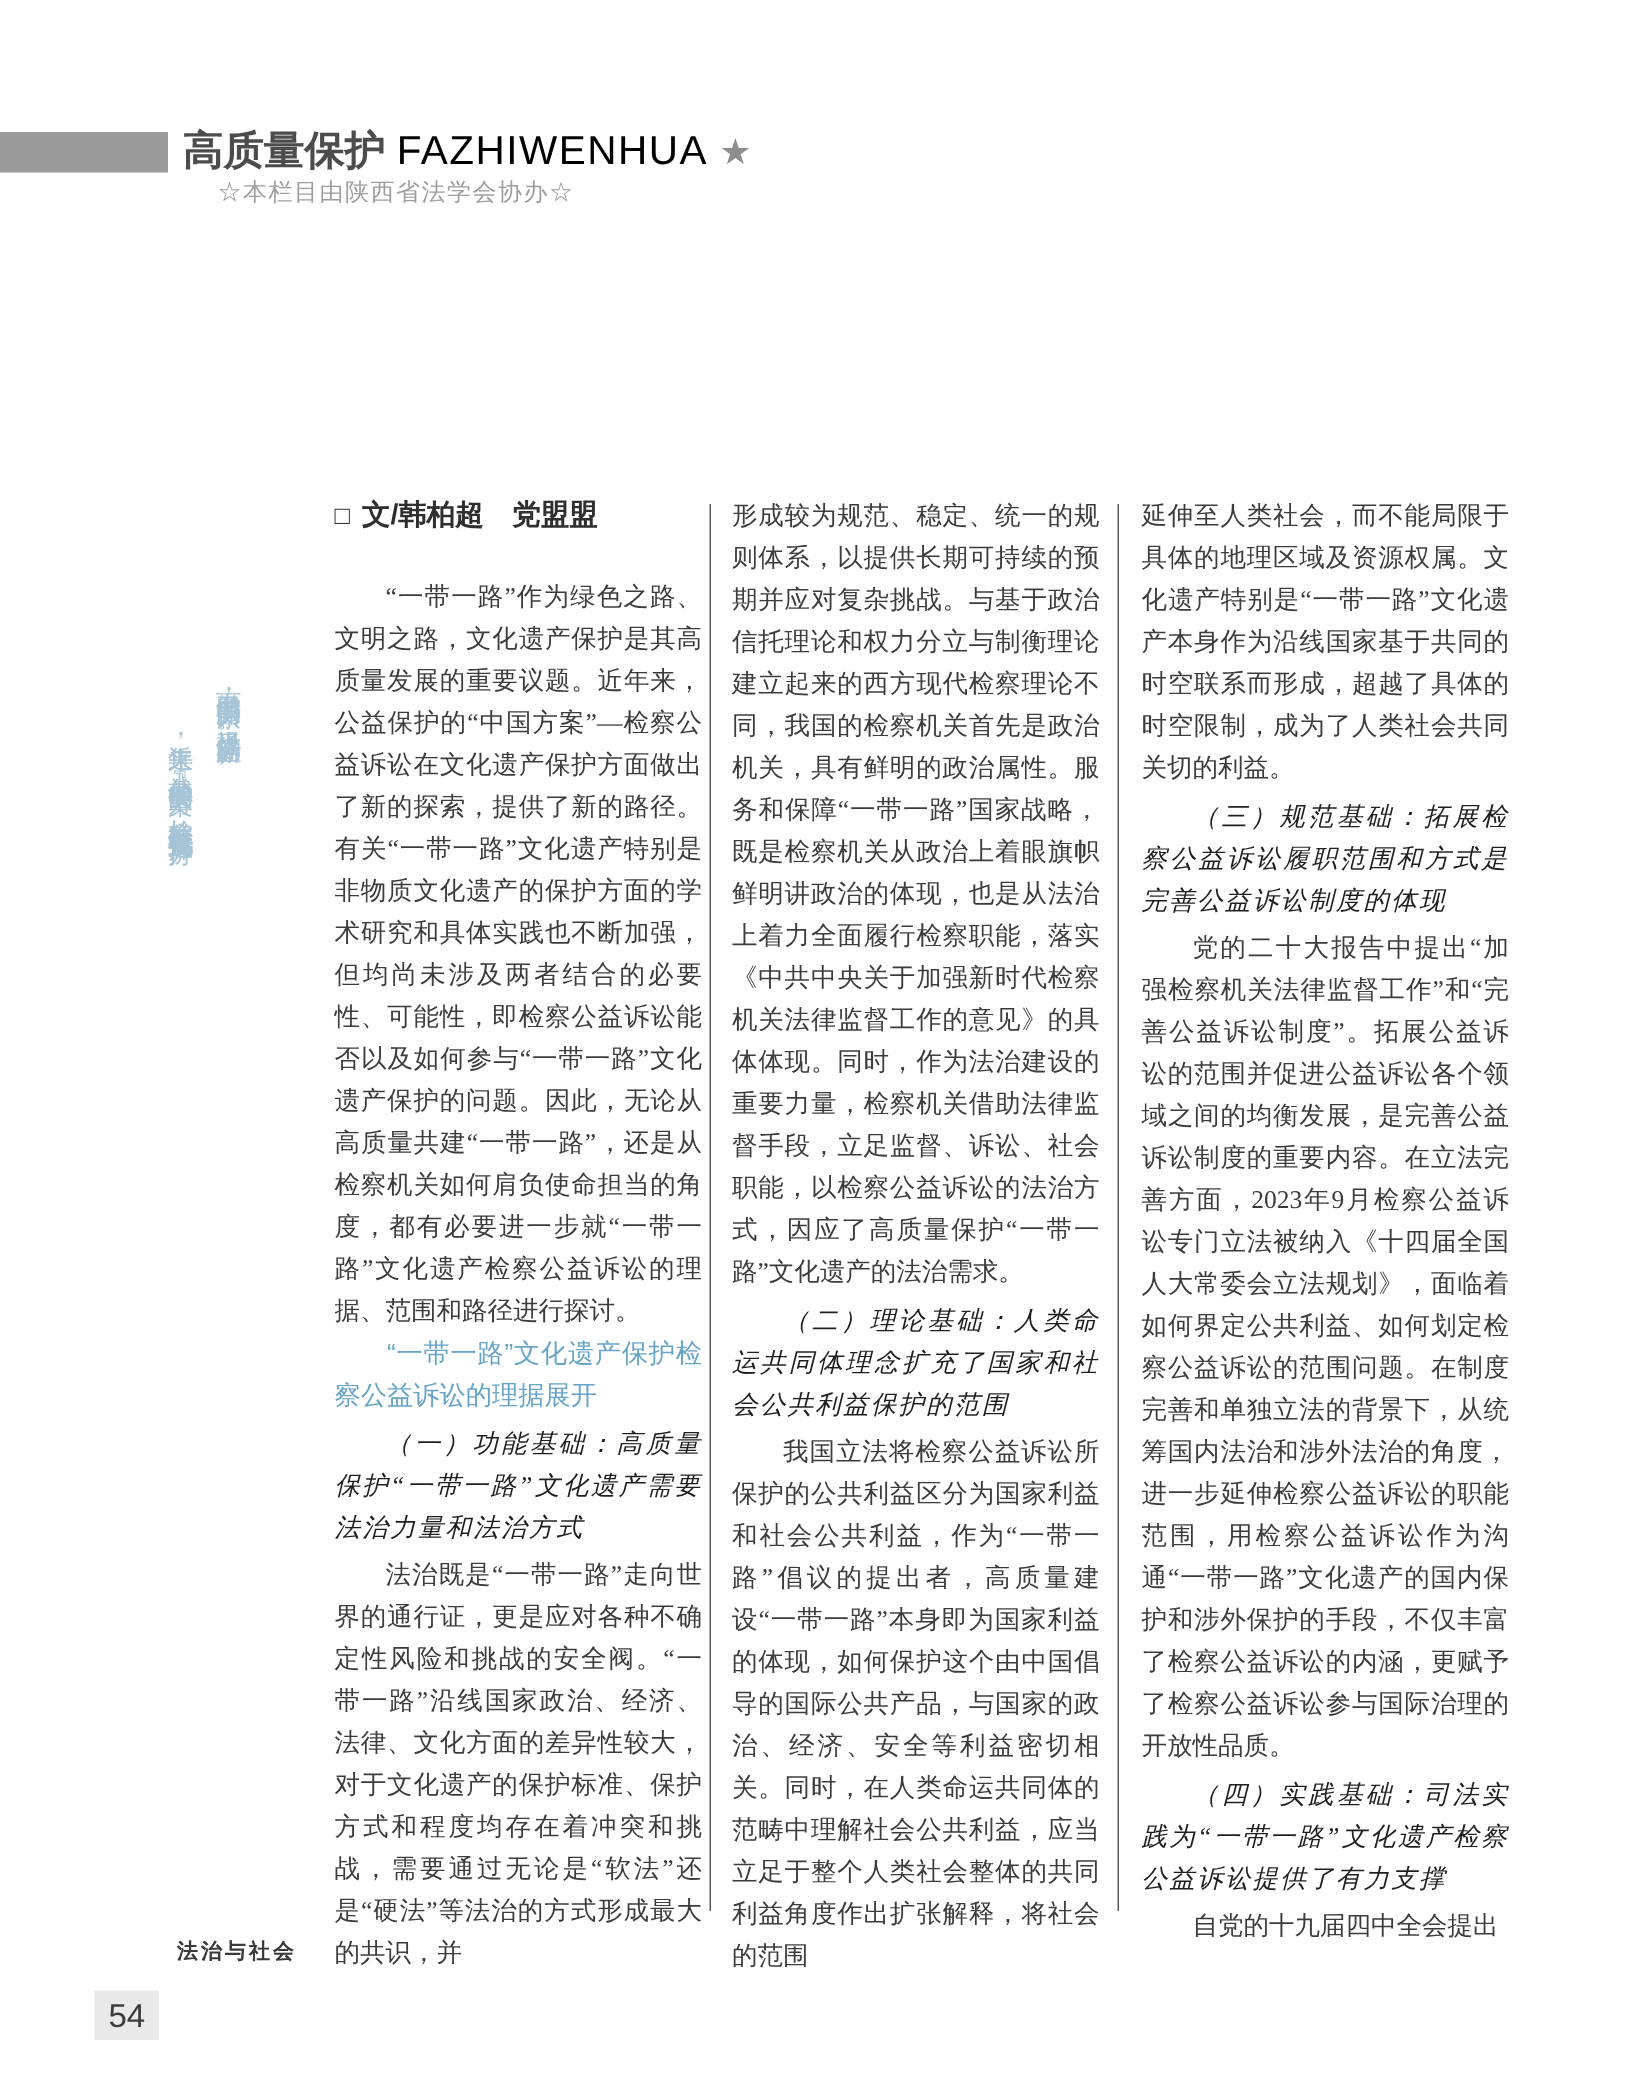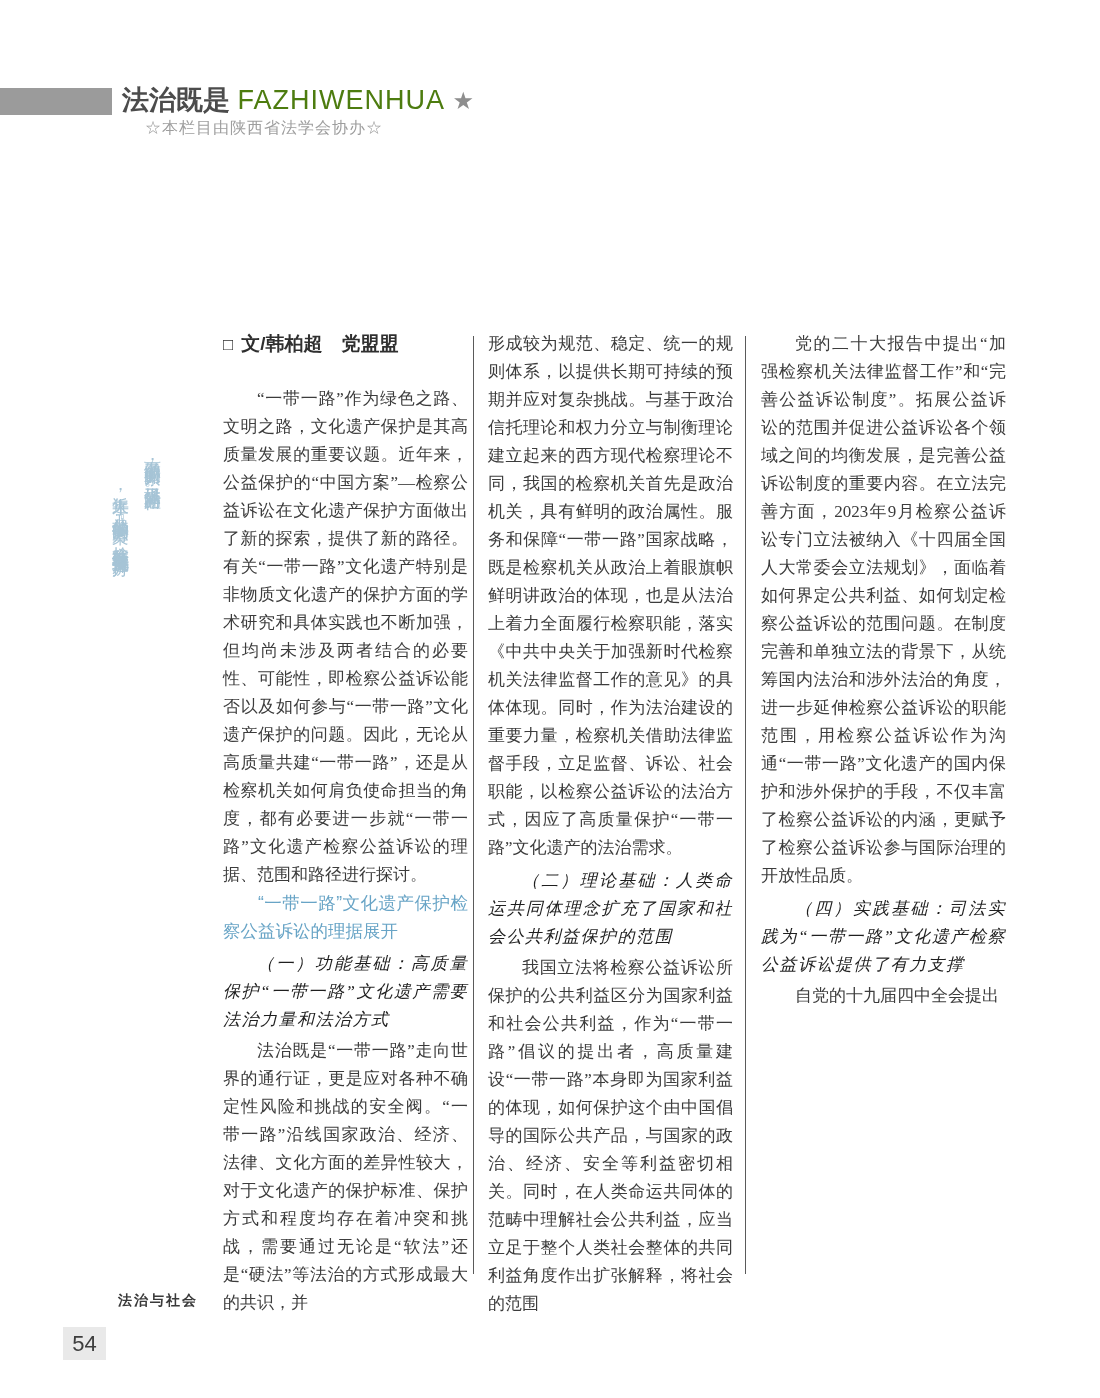--- a/index.html
+++ b/index.html
@@ -21,21 +21,21 @@
     background: #9b9b9b;
   }
   .hdr-title {
     position: absolute;
     left: 122px; top: 82px;
     font-family: "Liberation Sans", sans-serif;
     font-size: 27px;
     white-space: nowrap;
   }
   .hdr-cn { font-weight: bold; color: #4c4c4c; }
-  .hdr-en { color: #4d7c0f; letter-spacing: 1px; text-align: center; }
+  .hdr-en { color: #000000; letter-spacing: 1px; text-align: center; }
   .hdr-star { color: #8e8e8e; font-size: 24px; }
   .hdr-sub {
     position: absolute;
     left: 145px; top: 118px;
     font-family: "Liberation Sans", sans-serif;
     font-size: 16px;
     color: #9e9e9e;
     letter-spacing: 1px;
   }
 
@@ -137,21 +137,21 @@
     letter-spacing: 2px;
   }
 </style>
 </head>
 <body>
 
 <div class="page">
 
   <div class="hdr-bar"></div>
   <div class="hdr-title">
-    <span class="hdr-cn">法治既是</span>
+    <span class="hdr-cn">高质量保护</span>
     <span class="hdr-en">FAZHIWENHUA</span>
     <span class="hdr-star">★</span>
   </div>
   <div class="hdr-sub">☆本栏目由陕西省法学会协办☆</div>
 
 
   <div class="vquote vq-right">面做出了新的探索，提供了新的路径。</div>
   <div class="vquote vq-left">近年来，公益保护的『中国方案』—检察公益诉讼在文化遗产保护方</div>
 
   <div class="divider div-1"></div>
@@ -167,20 +167,22 @@
     <p class="body">法治既是“一带一路”走向世界的通行证，更是应对各种不确定性风险和挑战的安全阀。“一带一路”沿线国家政治、经济、法律、文化方面的差异性较大，对于文化遗产的保护标准、保护方式和程度均存在着冲突和挑战，需要通过无论是“软法”还是“硬法”等法治的方式形成最大的共识，并</p>
   </div>
 
   <div class="col col-2">
     <p class="cont">形成较为规范、稳定、统一的规则体系，以提供长期可持续的预期并应对复杂挑战。与基于政治信托理论和权力分立与制衡理论建立起来的西方现代检察理论不同，我国的检察机关首先是政治机关，具有鲜明的政治属性。服务和保障“一带一路”国家战略，既是检察机关从政治上着眼旗帜鲜明讲政治的体现，也是从法治上着力全面履行检察职能，落实《中共中央关于加强新时代检察机关法律监督工作的意见》的具体体现。同时，作为法治建设的重要力量，检察机关借助法律监督手段，立足监督、诉讼、社会职能，以检察公益诉讼的法治方式，因应了高质量保护“一带一路”文化遗产的法治需求。</p>
     <p class="kai">（二）理论基础：人类命运共同体理念扩充了国家和社会公共利益保护的范围</p>
     <p class="body">我国立法将检察公益诉讼所保护的公共利益区分为国家利益和社会公共利益，作为“一带一路”倡议的提出者，高质量建设“一带一路”本身即为国家利益的体现，如何保护这个由中国倡导的国际公共产品，与国家的政治、经济、安全等利益密切相关。同时，在人类命运共同体的范畴中理解社会公共利益，应当立足于整个人类社会整体的共同利益角度作出扩张解释，将社会的范围</p>
   </div>
 
   <div class="col col-3">
+    <p class="cont">延伸至人类社会，而不能局限于具体的地理区域及资源权属。文化遗产特别是“一带一路”文化遗产本身作为沿线国家基于共同的时空联系而形成，超越了具体的时空限制，成为了人类社会共同关切的利益。</p>
+    <p class="kai">（三）规范基础：拓展检察公益诉讼履职范围和方式是完善公益诉讼制度的体现</p>
     <p class="body">党的二十大报告中提出“加强检察机关法律监督工作”和“完善公益诉讼制度”。拓展公益诉讼的范围并促进公益诉讼各个领域之间的均衡发展，是完善公益诉讼制度的重要内容。在立法完善方面，2023年9月检察公益诉讼专门立法被纳入《十四届全国人大常委会立法规划》，面临着如何界定公共利益、如何划定检察公益诉讼的范围问题。在制度完善和单独立法的背景下，从统筹国内法治和涉外法治的角度，进一步延伸检察公益诉讼的职能范围，用检察公益诉讼作为沟通“一带一路”文化遗产的国内保护和涉外保护的手段，不仅丰富了检察公益诉讼的内涵，更赋予了检察公益诉讼参与国际治理的开放性品质。</p>
     <p class="kai">（四）实践基础：司法实践为“一带一路”文化遗产检察公益诉讼提供了有力支撑</p>
     <p class="body">自党的十九届四中全会提出</p>
   </div>
 
   <div class="pagenum-box">54</div>
   <div class="journal">法治与社会</div>
 
 </div>
 

